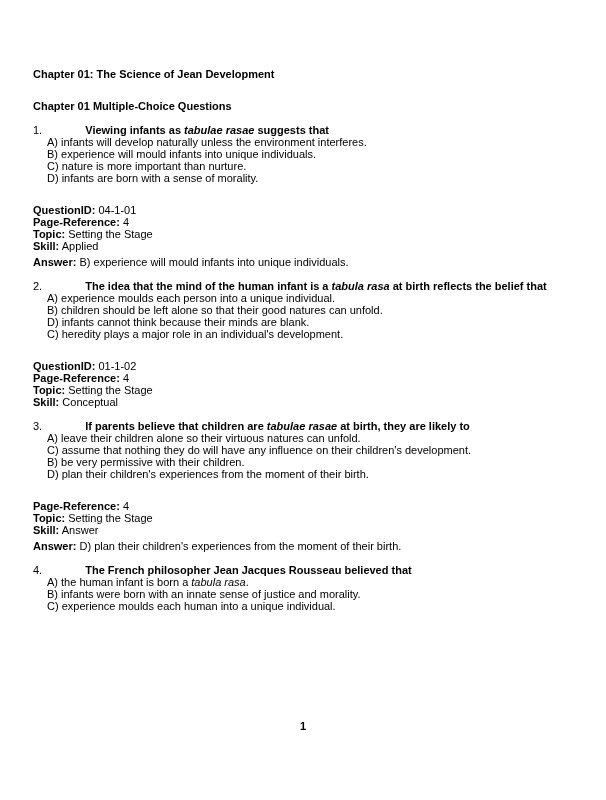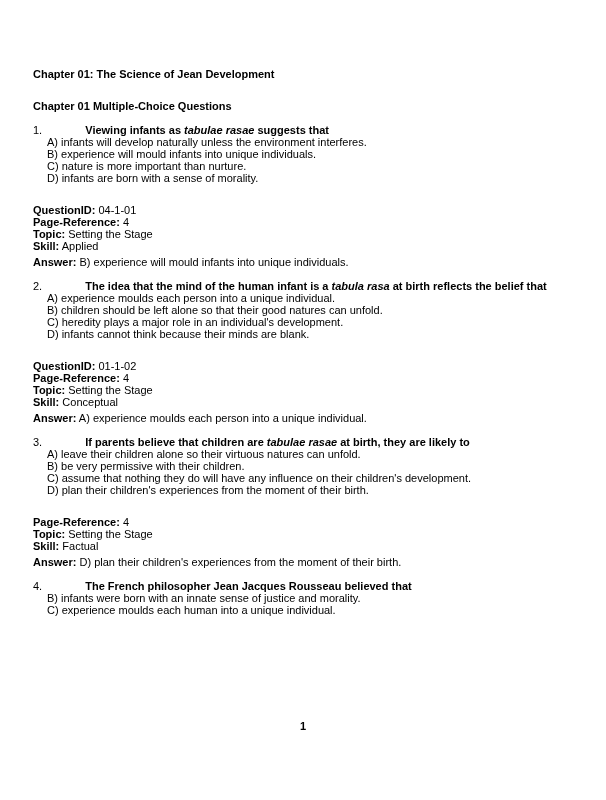--- a/index.html
+++ b/index.html
@@ -66,57 +66,57 @@
   </section>
 
   <section class="question">
     <p class="stem">
       <span class="qnum">2.</span>
       <span class="stem-text"><span>The idea that the mind of the human infant is a </span><span class="italic">tabula rasa</span><span> at birth reflects the belief that</span></span>
     </p>
     <div class="options">
           <p class="option-line"><span>A) experience moulds each person into a unique individual.</span></p>
           <p class="option-line"><span>B) children should be left alone so that their good natures can unfold.</span></p>
+          <p class="option-line"><span>D) infants cannot think because their minds are blank.</span></p>
           <p class="option-line"><span>C) heredity plays a major role in an individual's development.</span></p>
-          <p class="option-line"><span>D) infants cannot think because their minds are blank.</span></p>
         </div>
     <div class="meta">
       <p class="meta-line"><span class="bold">QuestionID:</span> <span>01-1-02</span></p>
       <p class="meta-line"><span class="bold">Page-Reference:</span> <span>4</span></p>
       <p class="meta-line"><span class="bold">Topic:</span> <span>Setting the Stage</span></p>
       <p class="meta-line"><span class="bold">Skill:</span> <span>Conceptual</span></p>
     </div>
-    <p class="answer-line"><span class="bold">Answer:</span> <span>A) experience moulds each person into a unique individual.</span></p>
   </section>
 
   <section class="question">
     <p class="stem">
       <span class="qnum">3.</span>
       <span class="stem-text"><span>If parents believe that children are </span><span class="italic">tabulae rasae</span><span> at birth, they are likely to</span></span>
     </p>
     <div class="options">
           <p class="option-line"><span>A) leave their children alone so their virtuous natures can unfold.</span></p>
+          <p class="option-line"><span>C) assume that nothing they do will have any influence on their children's development.</span></p>
           <p class="option-line"><span>B) be very permissive with their children.</span></p>
-          <p class="option-line"><span>C) assume that nothing they do will have any influence on their children's development.</span></p>
           <p class="option-line"><span>D) plan their children's experiences from the moment of their birth.</span></p>
         </div>
     <div class="meta">
       <p class="meta-line"><span class="bold">Page-Reference:</span> <span>4</span></p>
       <p class="meta-line"><span class="bold">Topic:</span> <span>Setting the Stage</span></p>
-      <p class="meta-line"><span class="bold">Skill:</span> <span>Factual</span></p>
+      <p class="meta-line"><span class="bold">Skill:</span> <span>Answer</span></p>
     </div>
     <p class="answer-line"><span class="bold">Answer:</span> <span>D) plan their children's experiences from the moment of their birth.</span></p>
   </section>
 
   <section class="question">
     <p class="stem">
       <span class="qnum">4.</span>
       <span class="stem-text"><span>The French philosopher Jean Jacques Rousseau believed that</span></span>
     </p>
     <div class="options">
+          <p class="option-line"><span>A) the human infant is born a </span><span class="italic">tabula rasa</span><span>.</span></p>
           <p class="option-line"><span>B) infants were born with an innate sense of justice and morality.</span></p>
           <p class="option-line"><span>C) experience moulds each human into a unique individual.</span></p>
         </div>
 
   </section>
 </div>
 </div>
 
 <div class="page-number">1</div>
 

